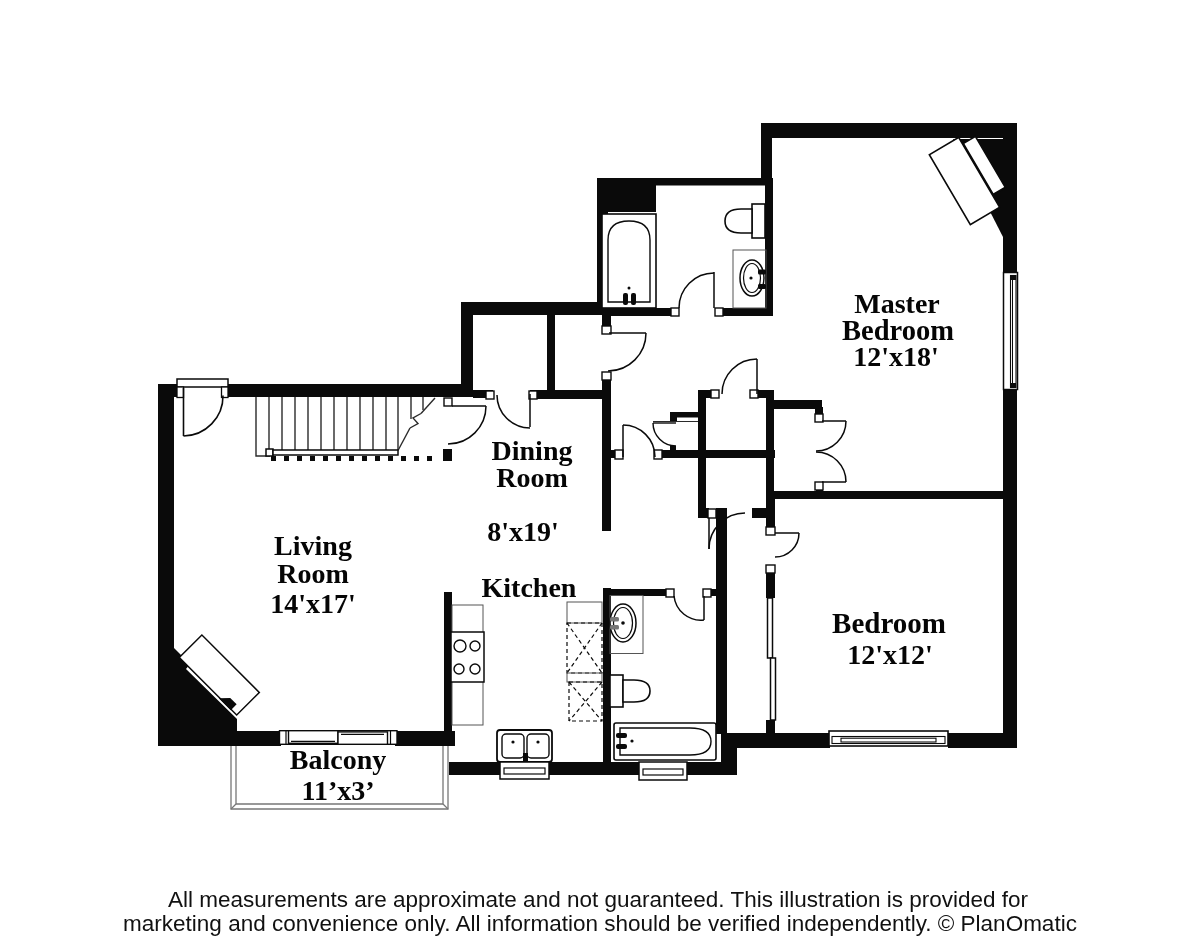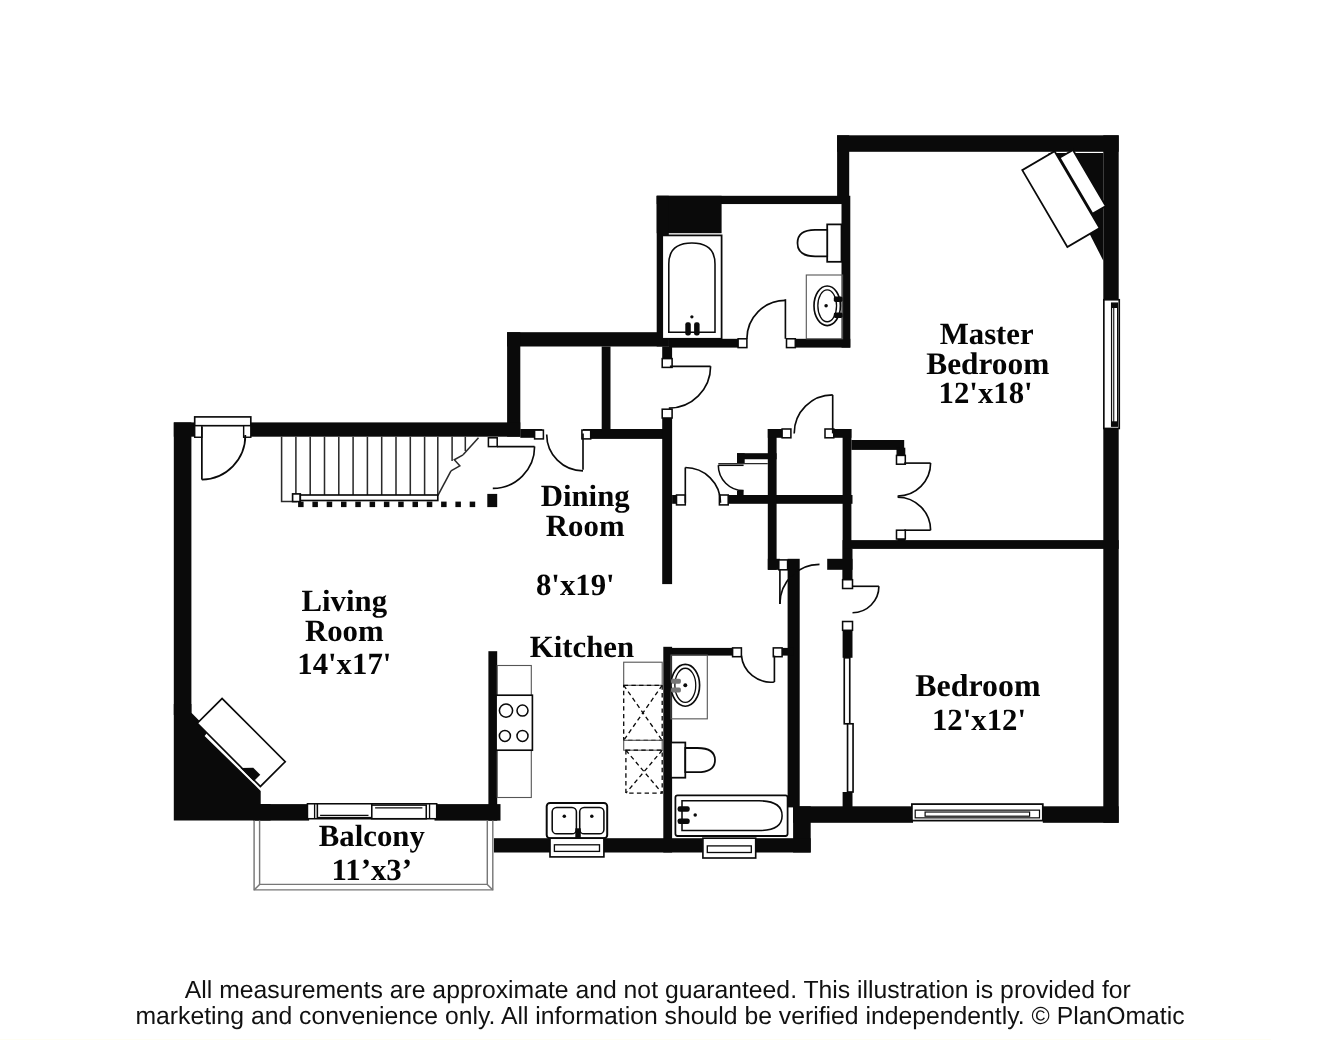--- a/index.html
+++ b/index.html
@@ -1,16 +1,16 @@
 <!DOCTYPE html>
 <html><head>
 <meta charset="utf-8">
 <style>
 html,body{margin:0;padding:0;background:#fff;}
-#page{position:relative;width:1200px;height:945px;background:#fef9c3;overflow:hidden;}
+#page{position:relative;width:1200px;height:945px;background:#0369a1;overflow:hidden;}
 svg{position:absolute;left:0;top:0;}
 .lbl{font-family:"Liberation Serif",serif;font-weight:bold;fill:#050505;}
 .disc{font-family:"Liberation Sans",sans-serif;fill:#111;}
 </style>
 </head>
 <body>
 <div id="page">
 <svg width="1200" height="945" viewBox="0 0 1200 945">
 <rect x="0" y="0" width="1200" height="945" fill="#ffffff"></rect>
 <g stroke="none" fill="#0a0a0a">

